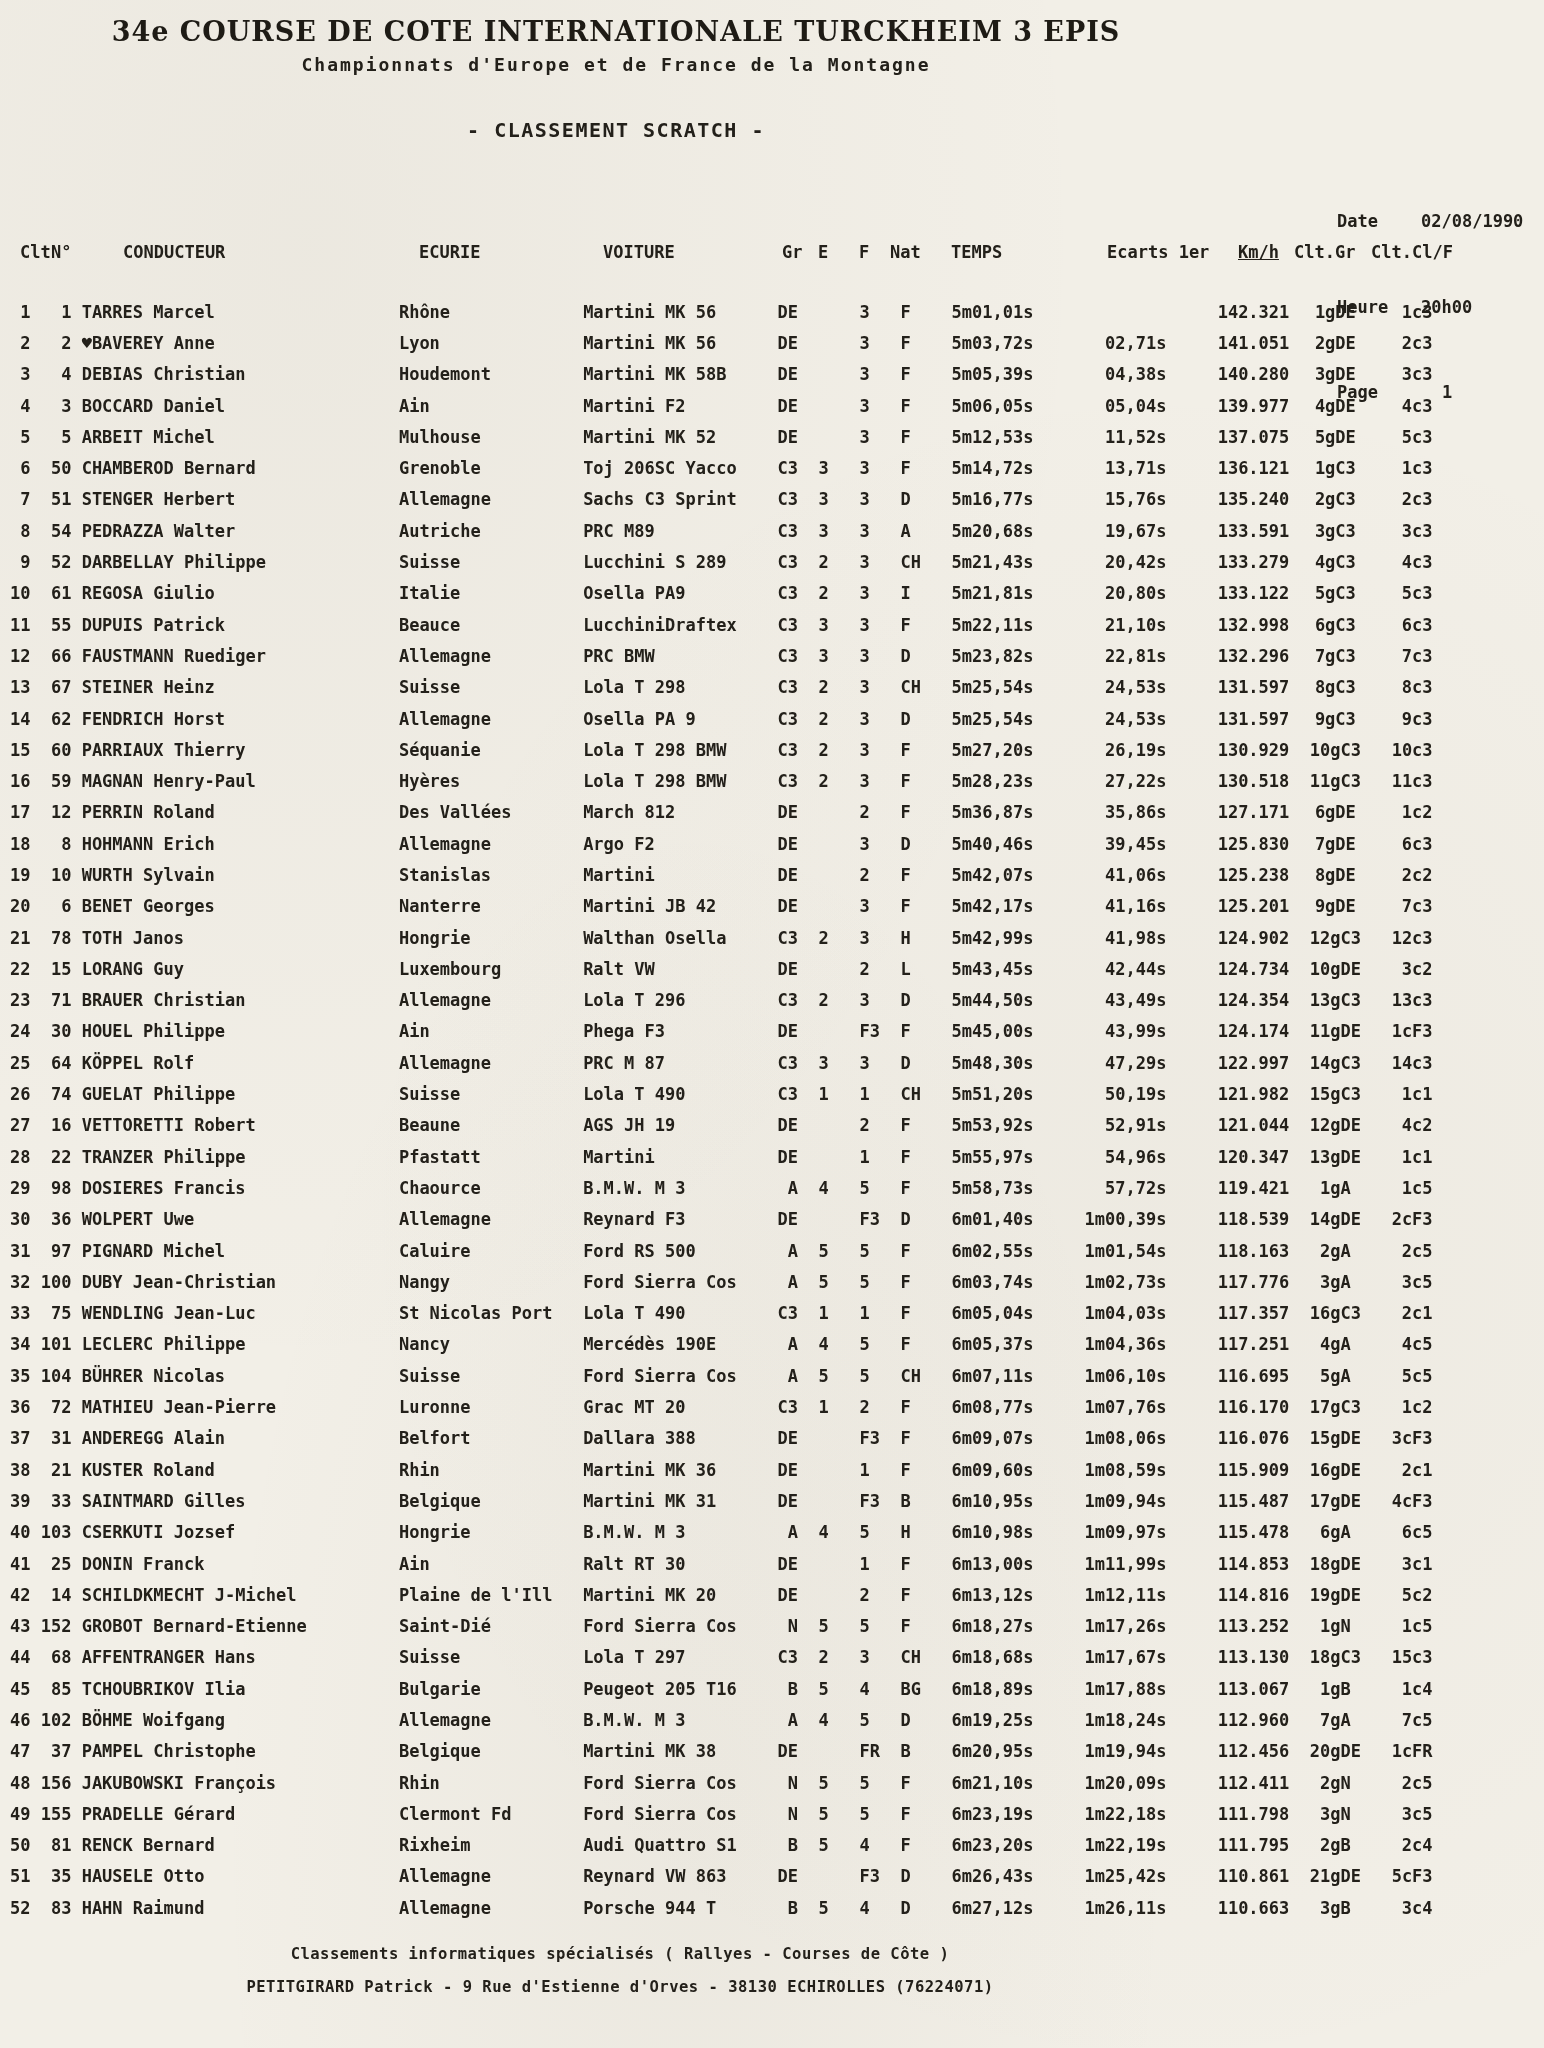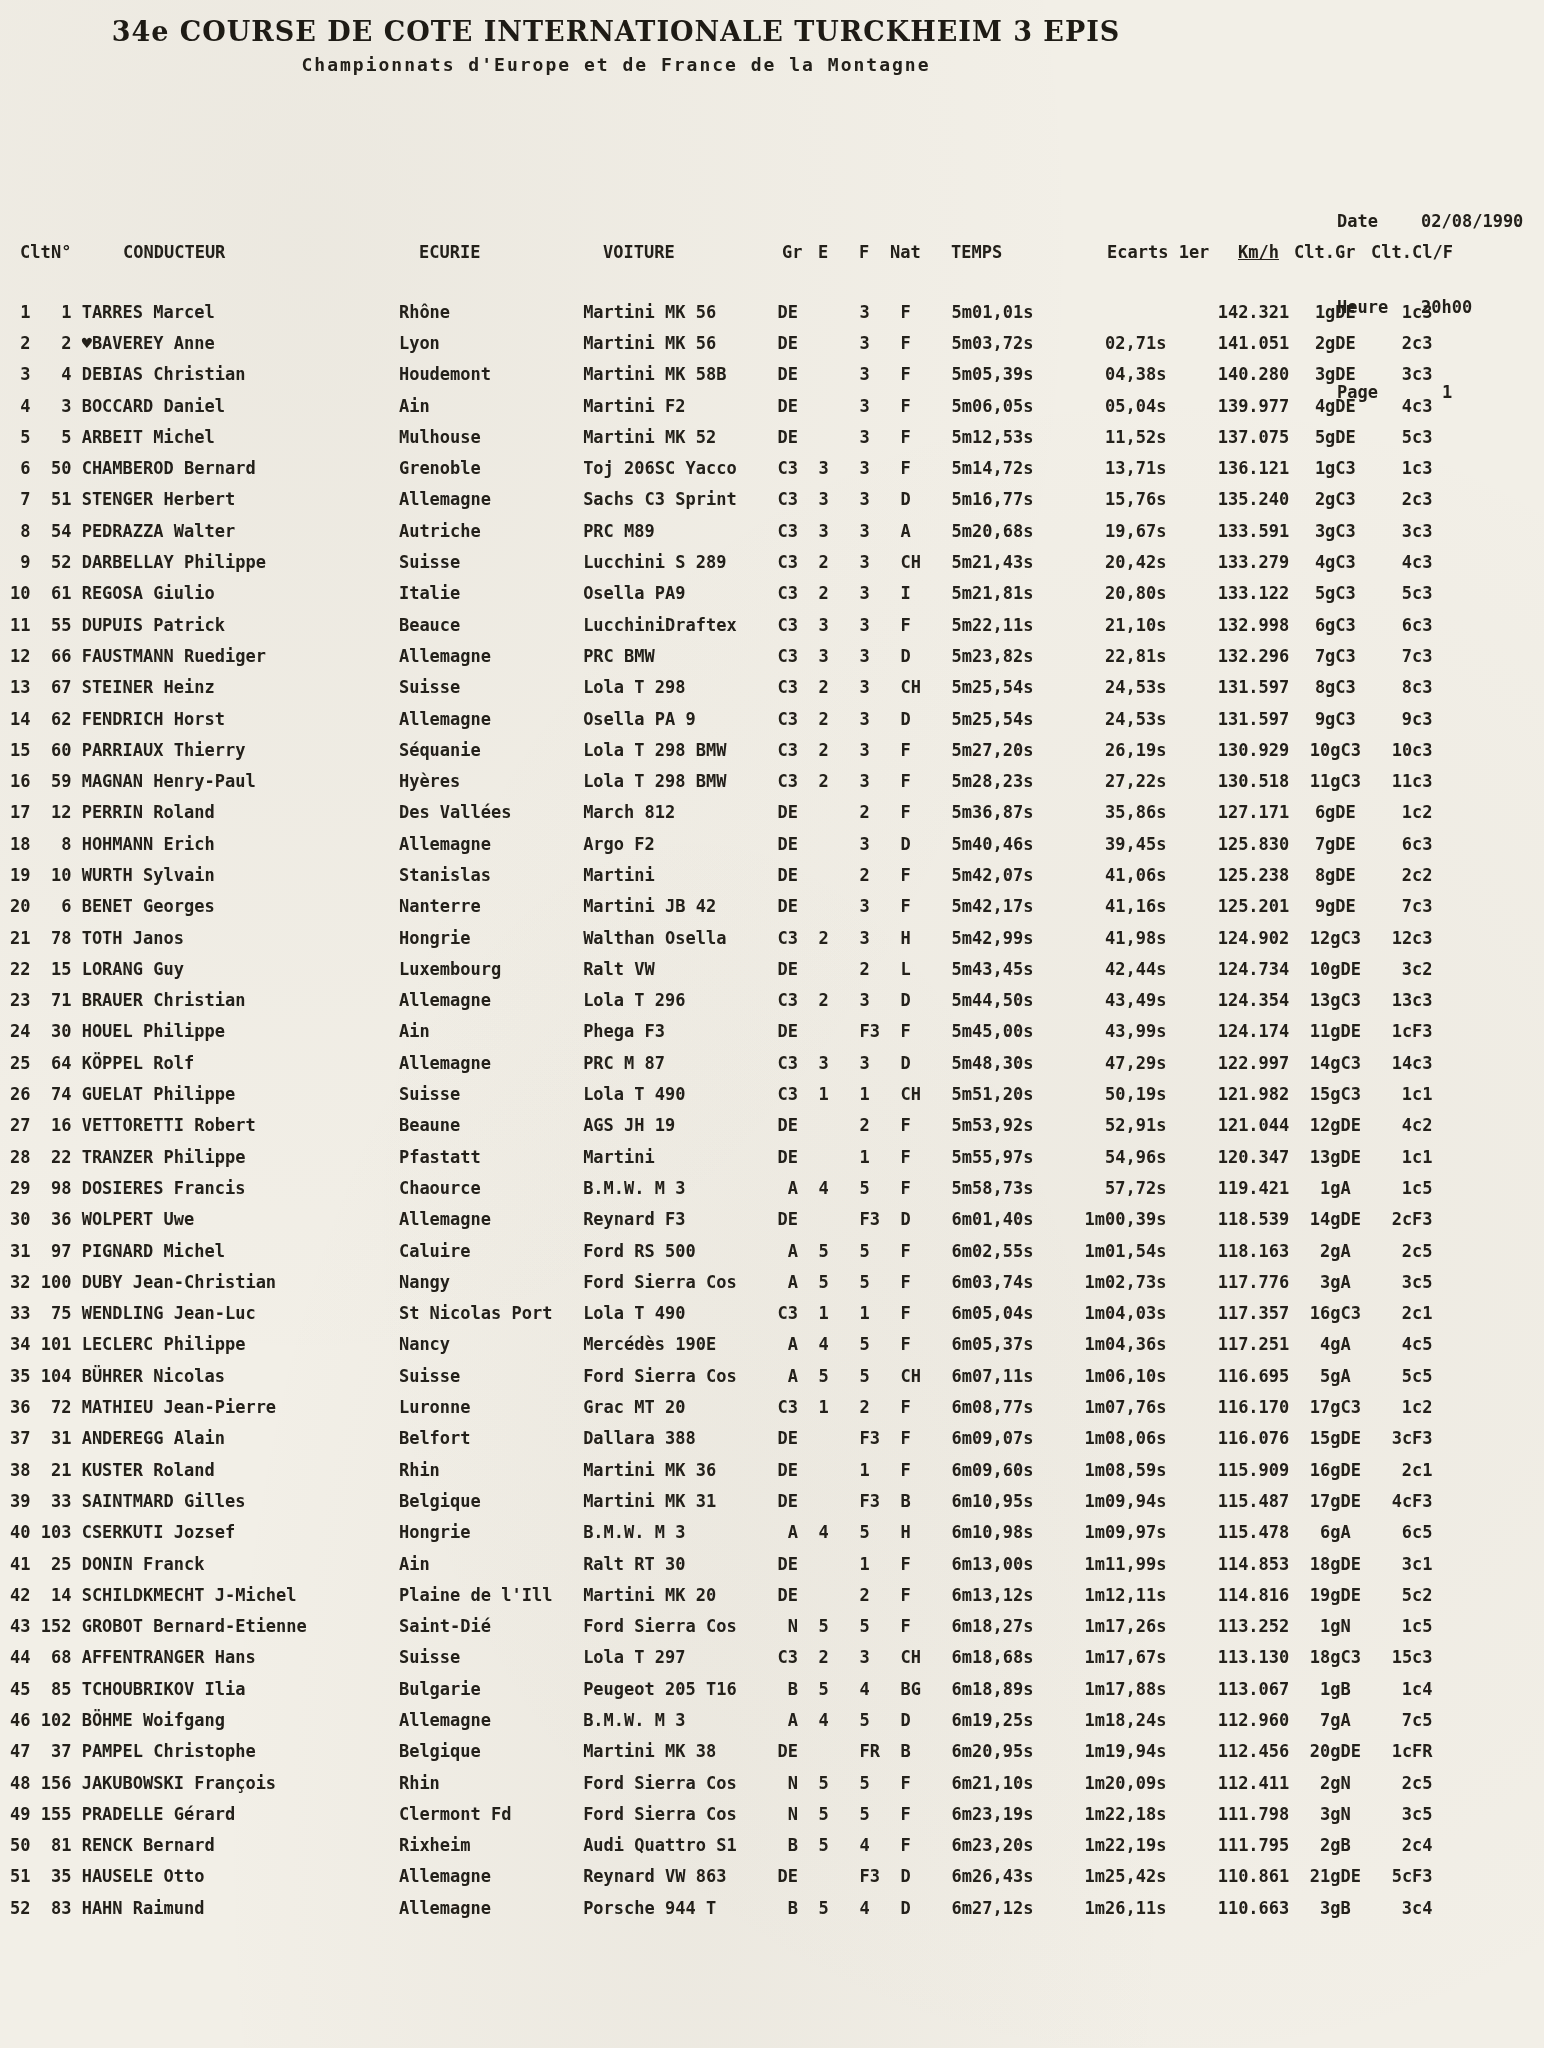--- a/index.html
+++ b/index.html
@@ -96,20 +96,21 @@
   }
 </style>
 </head>
 <body>
 
 <div class="page">
 
   <div class="headings">
     <div class="title">34e COURSE DE COTE INTERNATIONALE TURCKHEIM 3 EPIS</div>
     <div class="subtitle">Championnats d'Europe et de France de la Montagne</div>
+    <div class="section-title">- CLASSEMENT SCRATCH -</div>
   </div>
 
   <div class="meta">
     <div class="meta-row"><span class="meta-label">Date</span><span class="meta-value">02/08/1990</span></div>
     <div class="meta-row"><span class="meta-label">Heure</span><span class="meta-value">20h00</span></div>
     <div class="meta-row"><span class="meta-label">Page</span><span class="meta-value">1</span></div>
   </div>
 
   <div>
     <div class="thead"><span class="th h-clt">Clt</span><span class="th h-num">N°</span><span class="th h-conducteur">CONDUCTEUR</span><span class="th h-ecurie">ECURIE</span><span class="th h-voiture">VOITURE</span><span class="th h-gr">Gr</span><span class="th h-e">E</span><span class="th h-f">F</span><span class="th h-nat">Nat</span><span class="th h-temps">TEMPS</span><span class="th h-ecarts">Ecarts 1er</span><span class="th h-kmh">Km/h</span><span class="th h-cltgr">Clt.Gr</span><span class="th h-cltclf">Clt.Cl/F</span></div>
@@ -162,14 +163,18 @@
         <div class="row"><span class="cell c-clt">46</span><span class="cell c-num">102</span><span class="cell c-conducteur">BÖHME Woifgang</span><span class="cell c-ecurie">Allemagne</span><span class="cell c-voiture">B.M.W. M 3</span><span class="cell c-gr">A</span><span class="cell c-e">4</span><span class="cell c-f">5</span><span class="cell c-nat">D</span><span class="cell c-temps">6m19,25s</span><span class="cell c-ecarts">1m18,24s</span><span class="cell c-kmh">112.960</span><span class="cell c-cltgr">7gA</span><span class="cell c-cltclf">7c5</span></div>
         <div class="row"><span class="cell c-clt">47</span><span class="cell c-num">37</span><span class="cell c-conducteur">PAMPEL Christophe</span><span class="cell c-ecurie">Belgique</span><span class="cell c-voiture">Martini MK 38</span><span class="cell c-gr">DE</span><span class="cell c-e"></span><span class="cell c-f">FR</span><span class="cell c-nat">B</span><span class="cell c-temps">6m20,95s</span><span class="cell c-ecarts">1m19,94s</span><span class="cell c-kmh">112.456</span><span class="cell c-cltgr">20gDE</span><span class="cell c-cltclf">1cFR</span></div>
         <div class="row"><span class="cell c-clt">48</span><span class="cell c-num">156</span><span class="cell c-conducteur">JAKUBOWSKI François</span><span class="cell c-ecurie">Rhin</span><span class="cell c-voiture">Ford Sierra Cos</span><span class="cell c-gr">N</span><span class="cell c-e">5</span><span class="cell c-f">5</span><span class="cell c-nat">F</span><span class="cell c-temps">6m21,10s</span><span class="cell c-ecarts">1m20,09s</span><span class="cell c-kmh">112.411</span><span class="cell c-cltgr">2gN</span><span class="cell c-cltclf">2c5</span></div>
         <div class="row"><span class="cell c-clt">49</span><span class="cell c-num">155</span><span class="cell c-conducteur">PRADELLE Gérard</span><span class="cell c-ecurie">Clermont Fd</span><span class="cell c-voiture">Ford Sierra Cos</span><span class="cell c-gr">N</span><span class="cell c-e">5</span><span class="cell c-f">5</span><span class="cell c-nat">F</span><span class="cell c-temps">6m23,19s</span><span class="cell c-ecarts">1m22,18s</span><span class="cell c-kmh">111.798</span><span class="cell c-cltgr">3gN</span><span class="cell c-cltclf">3c5</span></div>
         <div class="row"><span class="cell c-clt">50</span><span class="cell c-num">81</span><span class="cell c-conducteur">RENCK Bernard</span><span class="cell c-ecurie">Rixheim</span><span class="cell c-voiture">Audi Quattro S1</span><span class="cell c-gr">B</span><span class="cell c-e">5</span><span class="cell c-f">4</span><span class="cell c-nat">F</span><span class="cell c-temps">6m23,20s</span><span class="cell c-ecarts">1m22,19s</span><span class="cell c-kmh">111.795</span><span class="cell c-cltgr">2gB</span><span class="cell c-cltclf">2c4</span></div>
         <div class="row"><span class="cell c-clt">51</span><span class="cell c-num">35</span><span class="cell c-conducteur">HAUSELE Otto</span><span class="cell c-ecurie">Allemagne</span><span class="cell c-voiture">Reynard VW 863</span><span class="cell c-gr">DE</span><span class="cell c-e"></span><span class="cell c-f">F3</span><span class="cell c-nat">D</span><span class="cell c-temps">6m26,43s</span><span class="cell c-ecarts">1m25,42s</span><span class="cell c-kmh">110.861</span><span class="cell c-cltgr">21gDE</span><span class="cell c-cltclf">5cF3</span></div>
         <div class="row"><span class="cell c-clt">52</span><span class="cell c-num">83</span><span class="cell c-conducteur">HAHN Raimund</span><span class="cell c-ecurie">Allemagne</span><span class="cell c-voiture">Porsche 944 T</span><span class="cell c-gr">B</span><span class="cell c-e">5</span><span class="cell c-f">4</span><span class="cell c-nat">D</span><span class="cell c-temps">6m27,12s</span><span class="cell c-ecarts">1m26,11s</span><span class="cell c-kmh">110.663</span><span class="cell c-cltgr">3gB</span><span class="cell c-cltclf">3c4</span></div>
       </div>
   </div>
 
+  <div class="footer">
+    <div>Classements informatiques spécialisés ( Rallyes - Courses de Côte )</div>
+    <div>PETITGIRARD Patrick - 9 Rue d'Estienne d'Orves - 38130 ECHIROLLES (76224071)</div>
+  </div>
 
 </div>
 
 </body></html>

